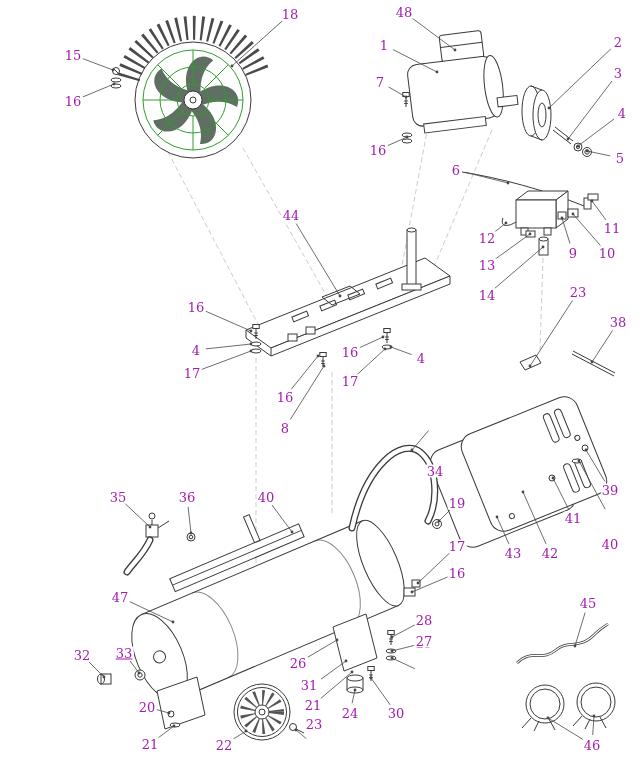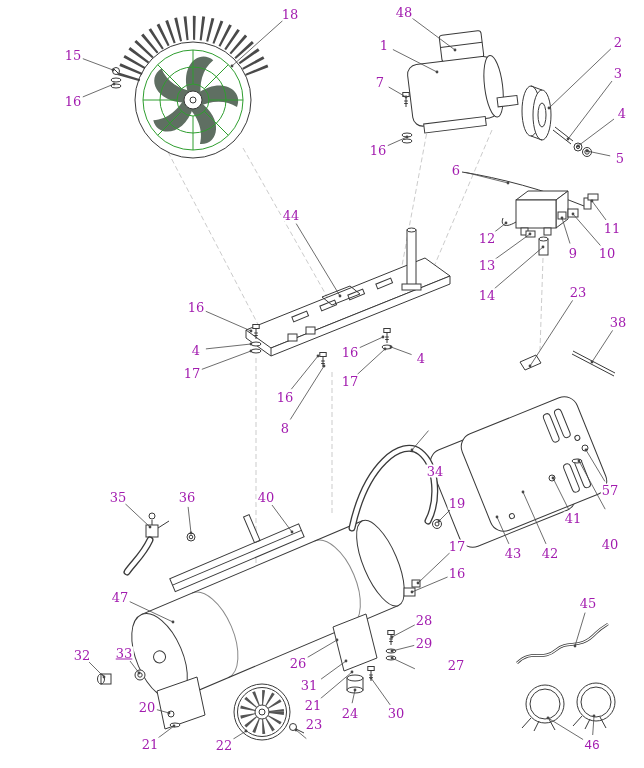--- a/index.html
+++ b/index.html
@@ -417,33 +417,33 @@
       <div class="part-label" style="left: 435px; top: 423px; margin-top: 48px;">34</div>
       <div class="part-label" style="left: 266px; top: 497px;">40</div>
       <div class="part-label" style="left: 457px; top: 503px;">19</div>
       <div class="part-label" style="left: 118px; top: 497px;">35</div>
       <div class="part-label" style="left: 187px; top: 497px;">36</div>
       <div class="part-label" style="left: 457px; top: 546px;">17</div>
       <div class="part-label" style="left: 457px; top: 573px;">16</div>
       <div class="part-label" style="left: 120px; top: 597px;">47</div>
       <div class="part-label" style="left: 513px; top: 553px;">43</div>
       <div class="part-label" style="left: 550px; top: 553px;">42</div>
-      <div class="part-label" style="left: 610px; top: 490px;">57</div>
+      <div class="part-label" style="left: 610px; top: 490px;">39</div>
       <div class="part-label" style="left: 610px; top: 544px;">40</div>
       <div class="part-label" style="left: 573px; top: 518px;">41</div>
       <div class="part-label" style="left: 588px; top: 603px;">45</div>
       <div class="part-label" style="left: 424px; top: 620px;">28</div>
       <div class="part-label" style="left: 424px; top: 643px;">29</div>
       <div class="part-label" style="left: 82px; top: 655px;">32</div>
       <div class="part-label" style="left: 124px; top: 653px; text-decoration: underline;">33</div>
       <div class="part-label" style="left: 298px; top: 663px;">26</div>
-      <div class="part-label" style="left: 424px; top: 665px; margin-left: 32px;">27</div>
+      <div class="part-label" style="left: 424px; top: 641px;">27</div>
       <div class="part-label" style="left: 309px; top: 685px;">31</div>
       <div class="part-label" style="left: 147px; top: 707px;">20</div>
       <div class="part-label" style="left: 313px; top: 705px;">21</div>
       <div class="part-label" style="left: 350px; top: 713px;">24</div>
       <div class="part-label" style="left: 396px; top: 713px;">30</div>
       <div class="part-label" style="left: 150px; top: 744px;">21</div>
       <div class="part-label" style="left: 224px; top: 745px;">22</div>
       <div class="part-label" style="left: 314px; top: 724px;">23</div>
-      <div class="part-label" style="left: 592px; top: 745px; font-family: Liberation Mono, monospace;">46</div>
+      <div class="part-label" style="left: 592px; top: 745px;">46</div>
     </div>
 </div>
 
 </body></html>

